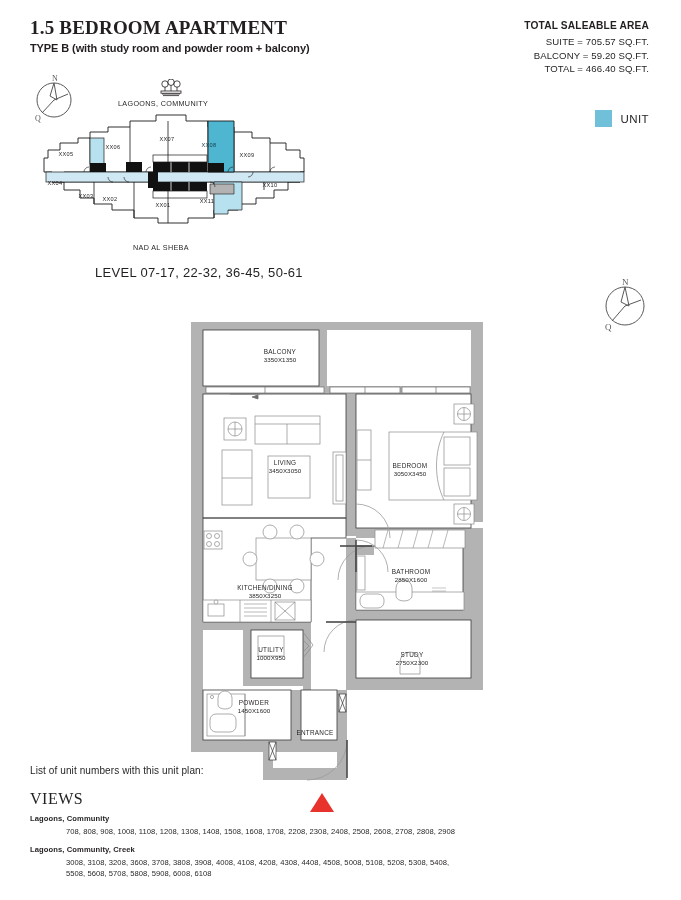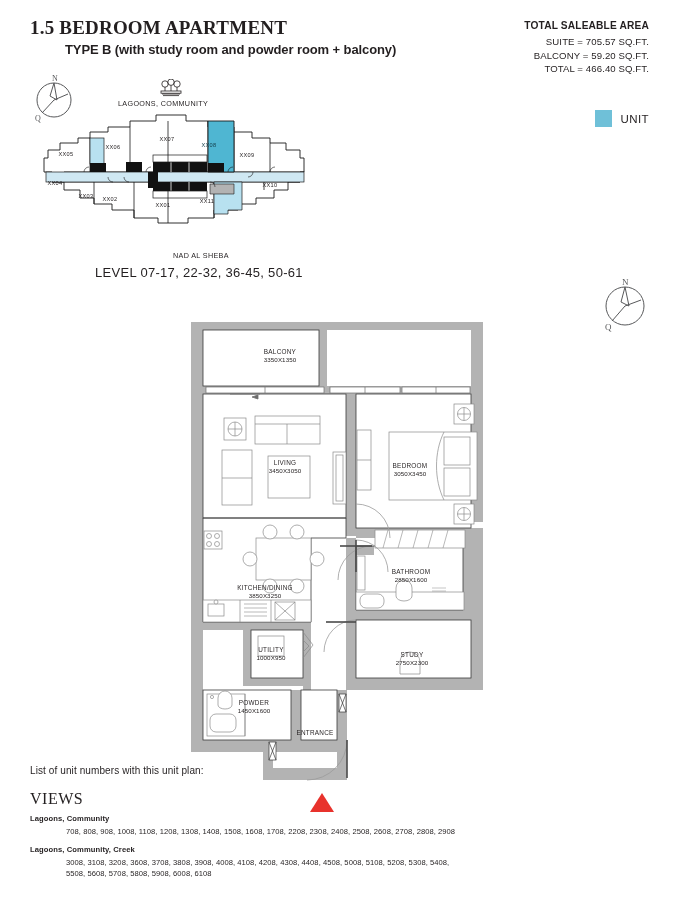--- a/index.html
+++ b/index.html
@@ -24,25 +24,24 @@
     font-family: "Liberation Serif", serif;
     font-size: 19px;
     font-weight: 700;
     letter-spacing: 0.2px;
     white-space: nowrap;
   }
   #page-subtitle {
     position: absolute;
     left: 30px;
     top: 42px;
-    font-size: 13px;
+    font-size: 11px;
     font-weight: 700;
     letter-spacing: -0.1px;
     white-space: nowrap;
-    margin-left: 35px;
   }
 
   #area-block {
     position: absolute;
     right: 32px;
     top: 20px;
     text-align: right;
   }
   #area-block .area-title {
     font-size: 10.2px;
@@ -84,25 +83,24 @@
     position: absolute;
     left: 118px;
     top: 99px;
     font-size: 7.2px;
     letter-spacing: 0.35px;
     white-space: nowrap;
   }
   #nad-label {
     position: absolute;
     left: 133px;
-    top: 251px;
+    top: 243px;
     font-size: 7.2px;
     letter-spacing: 0.35px;
     white-space: nowrap;
-    margin-left: 40px;
   }
   #level-label {
     position: absolute;
     left: 95px;
     top: 265px;
     font-size: 13px;
     font-weight: 400;
     letter-spacing: 0.3px;
     white-space: nowrap;
   }

